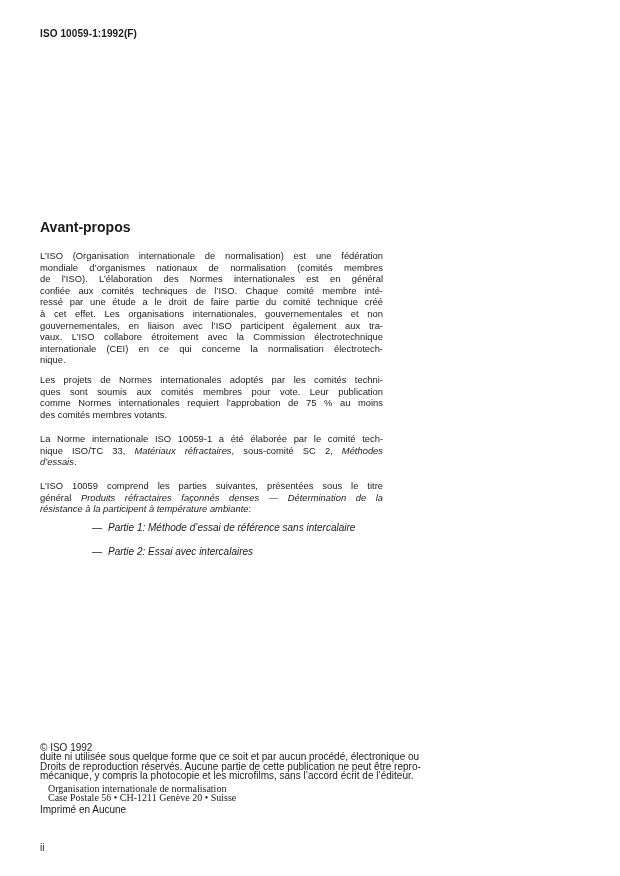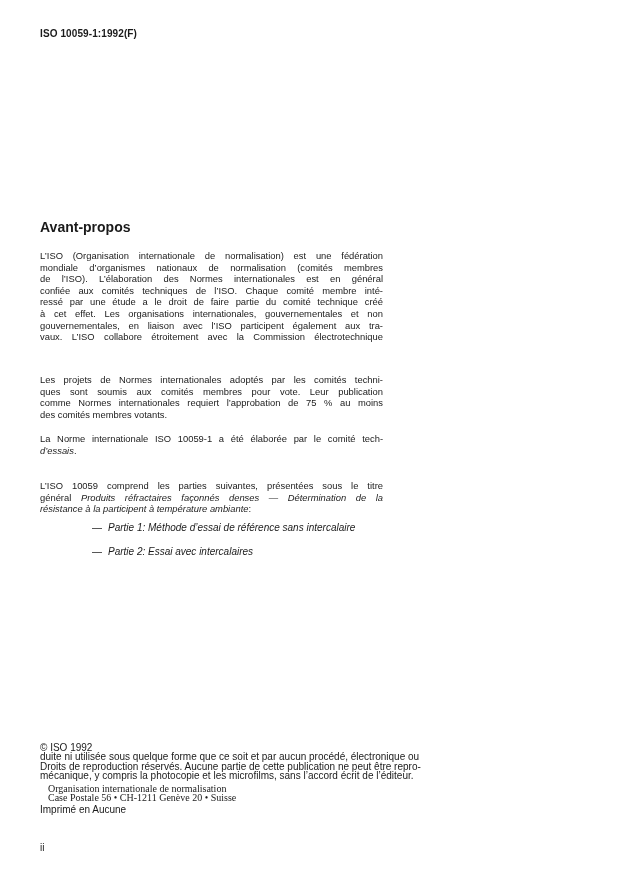--- a/index.html
+++ b/index.html
@@ -26,31 +26,34 @@
 
 <div class="body" style="top:250px;">
   <span class="line">L’ISO (Organisation internationale de normalisation) est une fédération</span>
   <span class="line">mondiale d’organismes nationaux de normalisation (comités membres</span>
   <span class="line">de l’ISO). L’élaboration des Normes internationales est en général</span>
   <span class="line">confiée aux comités techniques de l’ISO. Chaque comité membre inté-</span>
   <span class="line">ressé par une étude a le droit de faire partie du comité technique créé</span>
   <span class="line">à cet effet. Les organisations internationales, gouvernementales et non</span>
   <span class="line">gouvernementales, en liaison avec l’ISO participent également aux tra-</span>
   <span class="line">vaux. L’ISO collabore étroitement avec la Commission électrotechnique</span>
+  <span class="line">internationale (CEI) en ce qui concerne la normalisation électrotech-</span>
+  <span class="line last">nique.</span>
 </div>
 
 <div class="body" style="top:374px;">
   <span class="line">Les projets de Normes internationales adoptés par les comités techni-</span>
   <span class="line">ques sont soumis aux comités membres pour vote. Leur publication</span>
   <span class="line">comme Normes internationales requiert l’approbation de 75 % au moins</span>
   <span class="line last">des comités membres votants.</span>
 </div>
 
 <div class="body" style="top:433px;">
   <span class="line">La Norme internationale ISO 10059-1 a été élaborée par le comité tech-</span>
+  <span class="line"><span>nique ISO/TC 33, </span><i>Matériaux réfractaires</i><span>, sous-comité SC 2, </span><i>Méthodes</i></span>
   <span class="line last"><i>d’essais</i><span>.</span></span>
 </div>
 
 <div class="body" style="top:480px;">
   <span class="line">L’ISO 10059 comprend les parties suivantes, présentées sous le titre</span>
   <span class="line"><span>général </span><i>Produits réfractaires façonnés denses — Détermination de la</i></span>
   <span class="line last"><i>résistance à la participent à température ambiante</i><span>:</span></span>
 </div>
 
 <div class="list-item" style="top:522px;">

